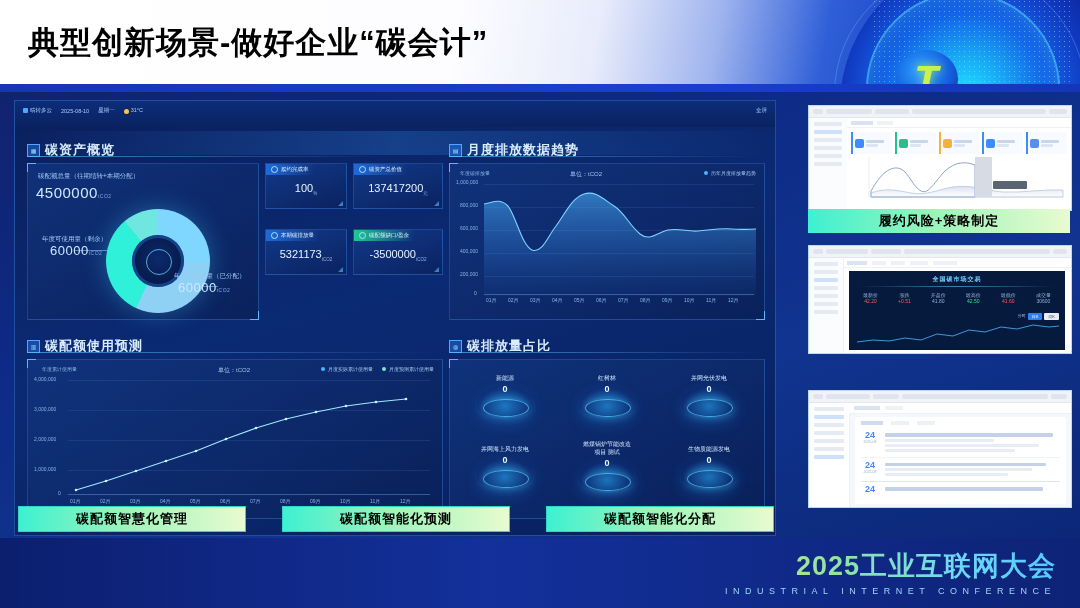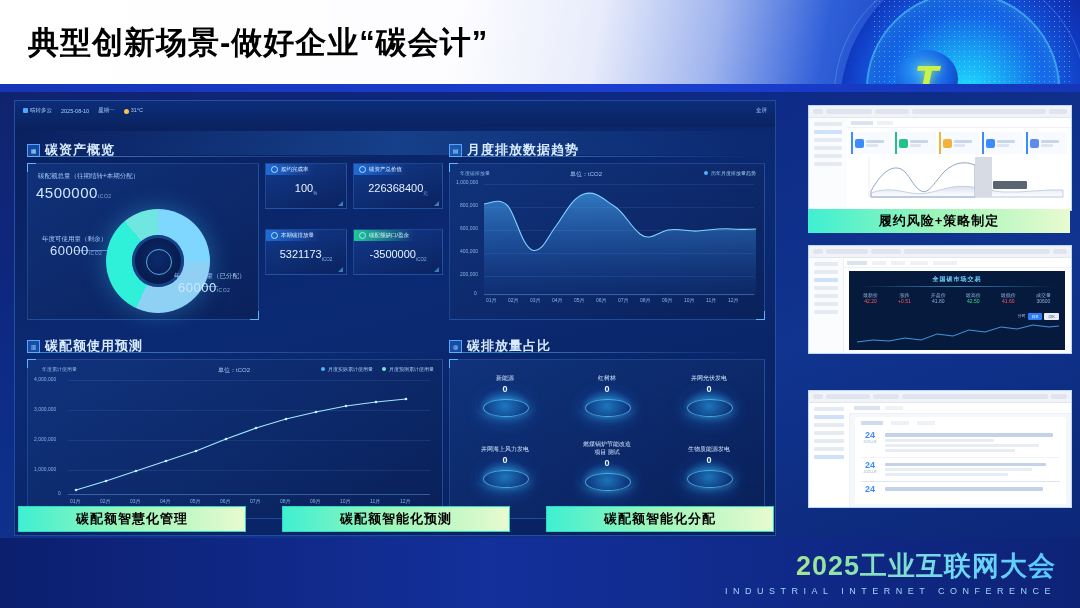--- a/index.html
+++ b/index.html
@@ -232,21 +232,21 @@
           <span>履约完成率</span>
         </div>
       <div class="val"><span>100</span><sub>%</sub></div>
       <div class="cnr"></div>
     </div>
     <div class="kpi-card" style="left:338px;top:62px;width:88px;">
       <div class="tag">
           <span class="dot"></span>
           <span>碳资产总价值</span>
         </div>
-      <div class="val" style="width:88px;"><span>226368400</span><sub>元</sub></div>
+      <div class="val" style="width:88px;"><span>137417200</span><sub>元</sub></div>
       <div class="cnr"></div>
     </div>
     <div class="kpi-card" style="left:250px;top:128px;">
       <div class="tag">
           <span class="dot"></span>
           <span>本期碳排放量</span>
         </div>
       <div class="val"><span>5321173</span><sub>tCO2</sub></div>
       <div class="cnr"></div>
     </div>

